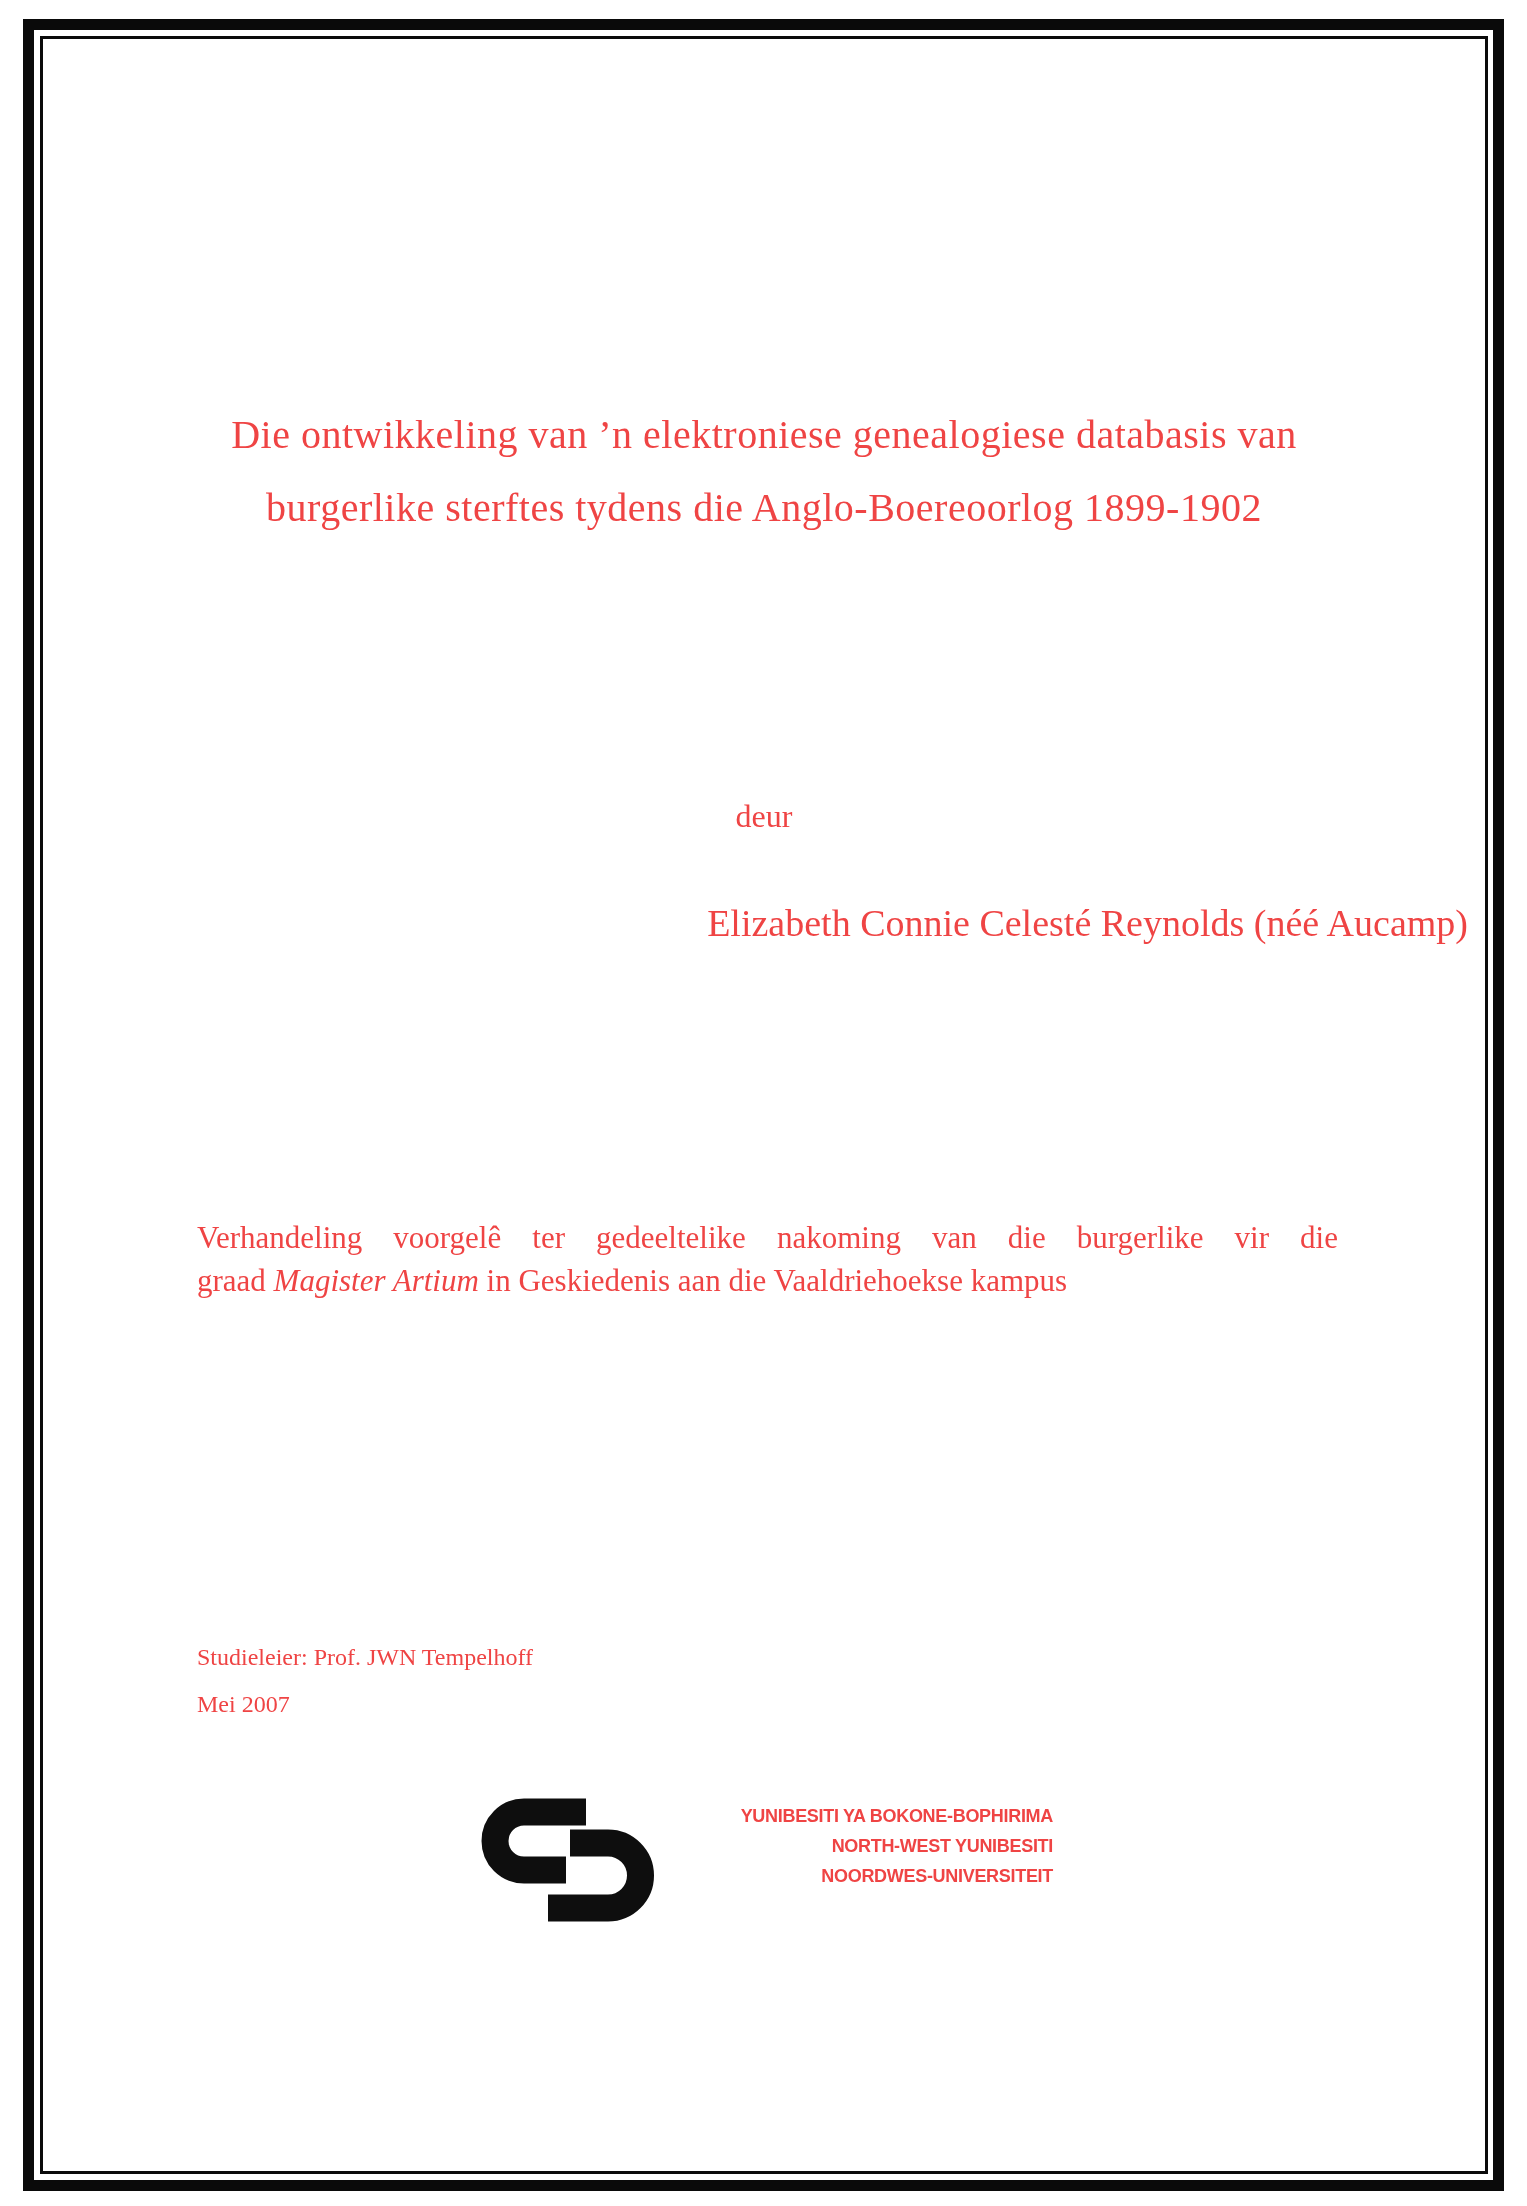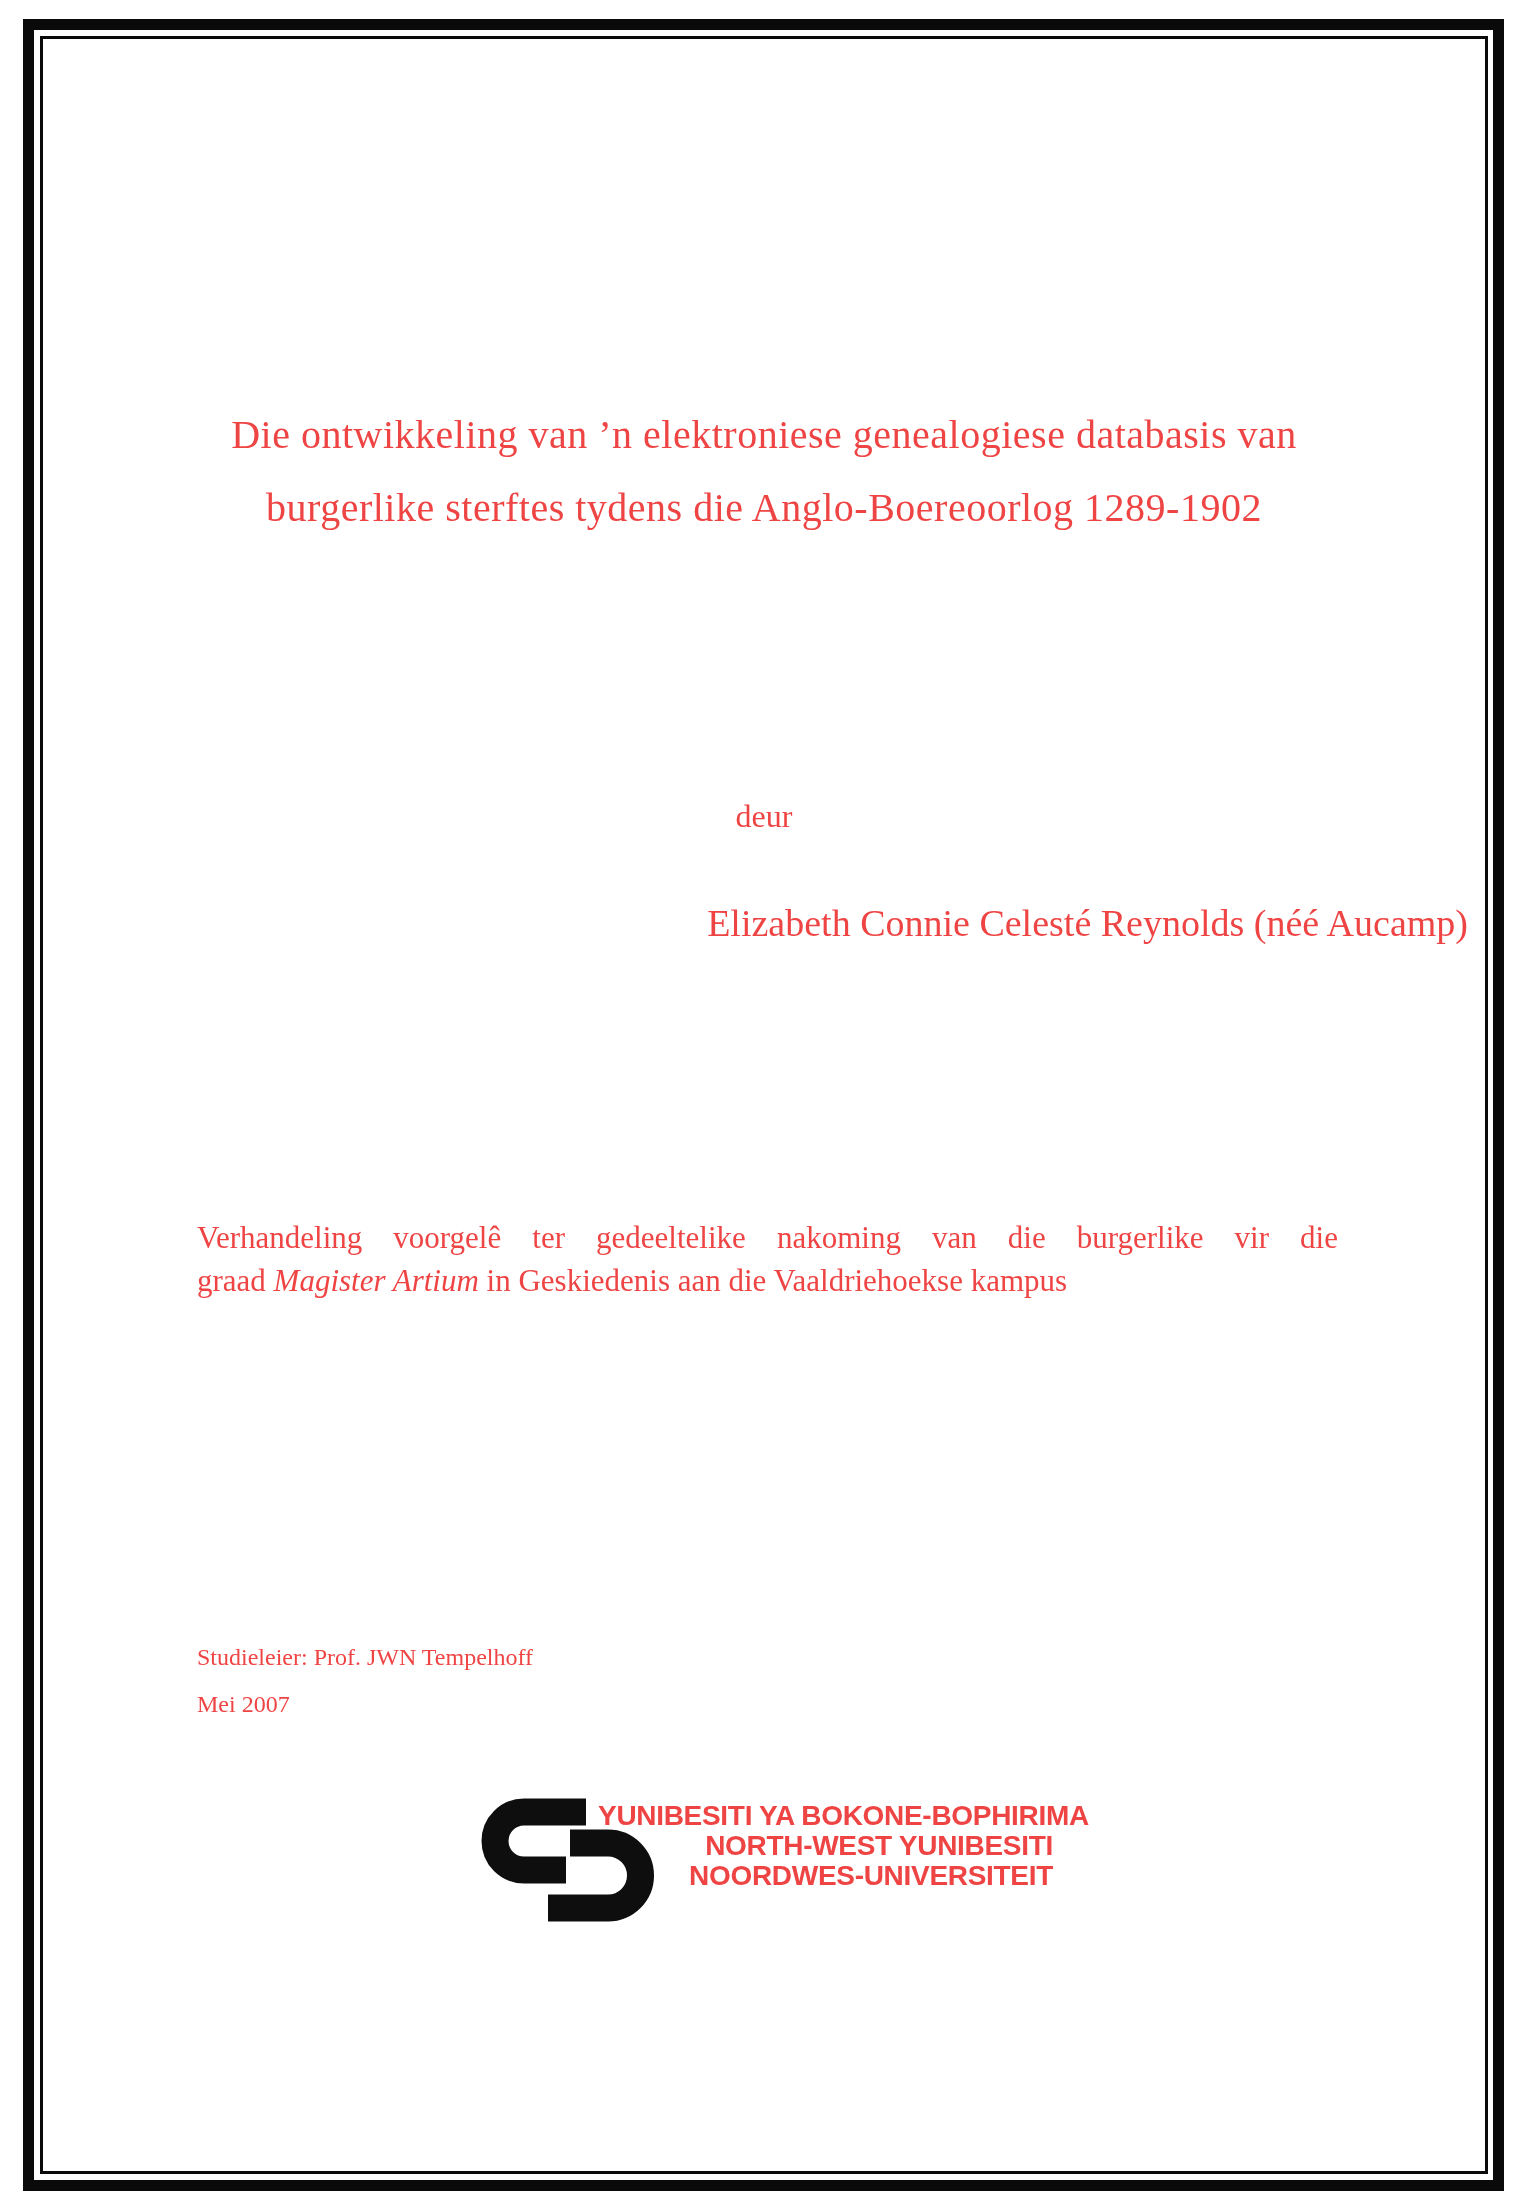--- a/index.html
+++ b/index.html
@@ -82,37 +82,37 @@
     left: 0; top: 3px;
     width: 195px; height: 127px;
   }
   .logo-text {
     position: absolute;
     left: 130px; top: 6px;
     width: 455px;
     text-align: right;
     font-family: "Liberation Sans", sans-serif;
     font-weight: bold;
-    font-size: 28px;
+    font-size: 18px;
     line-height: 30px;
     letter-spacing: -0.3px;
     white-space: nowrap;
   }
 </style>
 </head>
 <body>
 
 <div class="page">
 
   <div class="frame-outer"></div>
   <div class="frame-inner"></div>
 
   <div class="title-block">
     <div>Die ontwikkeling van ’n elektroniese genealogiese databasis van</div>
-    <div>burgerlike sterftes tydens die Anglo-Boereoorlog 1289-1902</div>
+    <div>burgerlike sterftes tydens die Anglo-Boereoorlog 1899-1902</div>
   </div>
 
   <div class="byline">deur</div>
 
   <div class="author">Elizabeth Connie Celesté Reynolds (néé Aucamp)</div>
 
   <div class="statement">
     <div class="justified">Verhandeling voorgelê ter gedeeltelike nakoming van die burgerlike vir die</div>
     <div><span>graad </span><span class="it">Magister Artium</span><span> in Geskiedenis aan die Vaaldriehoekse kampus</span></div>
   </div>

